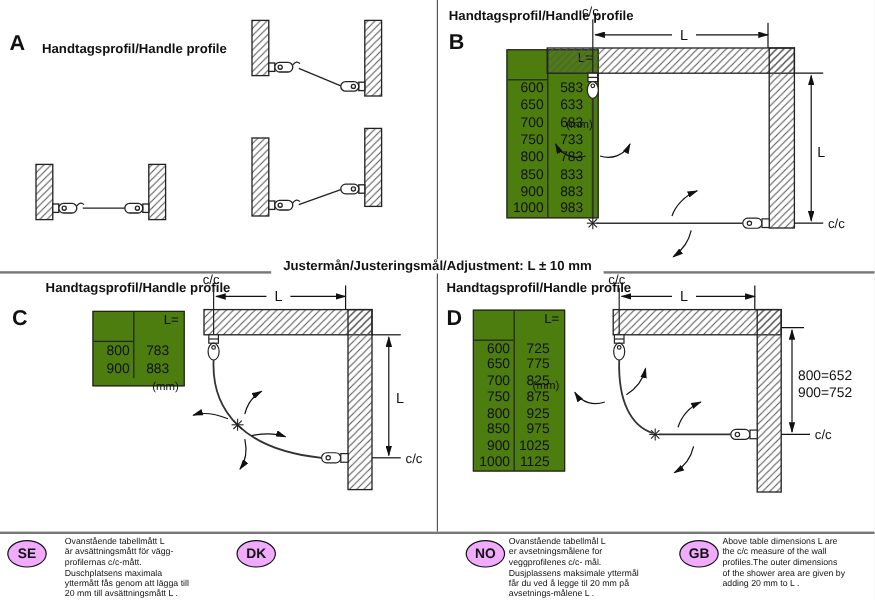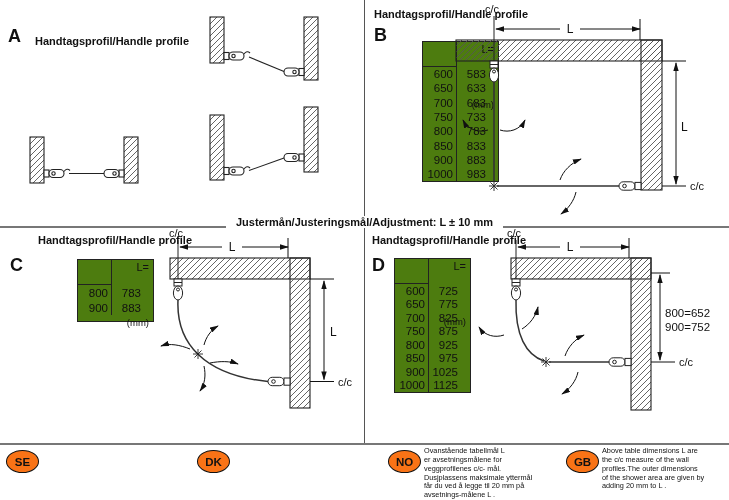--- a/index.html
+++ b/index.html
@@ -20,21 +20,21 @@
   .tcell.c0{width:33px;padding-right:3px;}
   .tcell.c1{width:35px;border-left:1.3px solid #222;padding-right:5px;}
   
   .vdivider{left:364px;top:0;width:1.2px;height:443px;background:#555;}
   .adjust-row{left:0;top:213px;width:729px;height:15px;display:flex;align-items:flex-end;}
   .adjust-row .hline{flex:1;height:1.6px;background:#777;}
   .adjust-label{font-weight:bold;font-size:11px;margin:0 10px;white-space:nowrap;background:#fff;position:relative;z-index:2;}
   .footer-line{left:0;top:443px;width:729px;height:1.6px;background:#777;}
   
   .fnoval{position:absolute;width:31px;height:21px;border:1.6px solid #111;border-radius:50%;
-          display:flex;align-items:center;justify-content:center;font-weight:bold;font-size:11.5px;background:#f97316;}
+          display:flex;align-items:center;justify-content:center;font-weight:bold;font-size:11.5px;background:#f0abfc;}
   .fntext{position:absolute;font-size:7.3px;line-height:8.85px;white-space:nowrap;}
   
   svg.diagram{position:absolute;overflow:visible;}
   svg text{font-family:"Liberation Sans",sans-serif;fill:#111;}
   .lbl{font-size:11px;}
   .lblL{font-size:12px;}
   .lblN{font-size:11.5px;}
 </style>
 </head>
 <body>
@@ -377,20 +377,28 @@
         <path d="M214,147 C212,156 206,164 198,169" marker-end="url(#arr)"></path>
       </g>
     </svg>
   </div>
 
   <div class="abs footer-line"></div>
 
   <div class="fnoval" style="left:6px;top:450px">
     <span>SE</span>
   </div>
+  <div class="fntext" style="left:54px;top:447px">
+      <div>Ovanstående tabellmått L</div>
+      <div>är avsättningsmått för vägg-</div>
+      <div>profilernas c/c-mått.</div>
+      <div>Duschplatsens maximala</div>
+      <div>yttermått fås genom att lägga till</div>
+      <div>20 mm till avsättningsmått L .</div>
+    </div>
 
   <div class="fnoval" style="left:197px;top:450px">
     <span>DK</span>
   </div>
 
   <div class="fnoval" style="left:388px;top:450px">
     <span>NO</span>
   </div>
   <div class="fntext" style="left:424px;top:447px">
       <div>Ovanstående tabellmål L</div>

